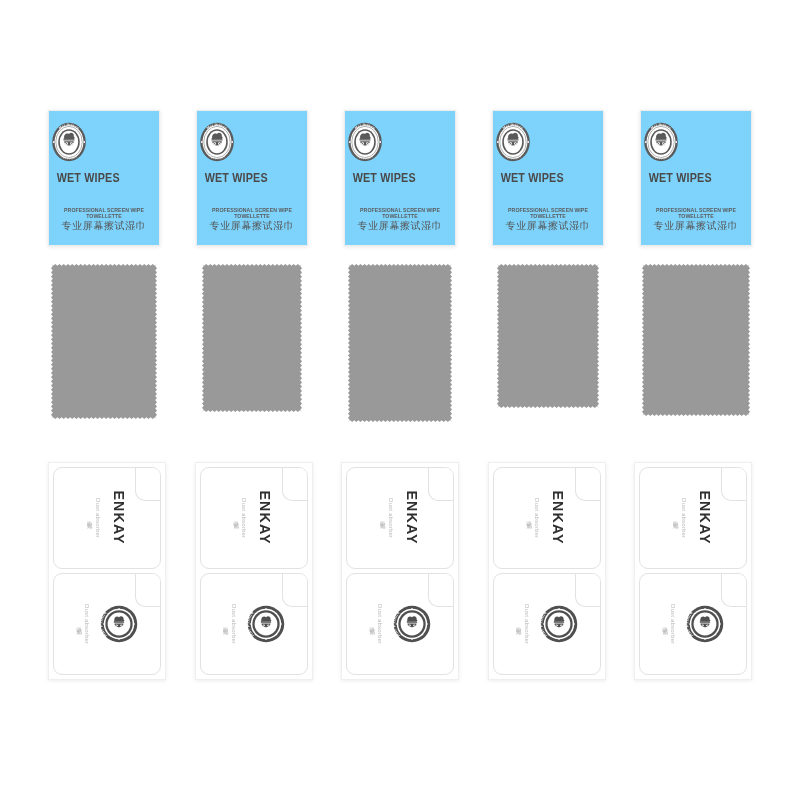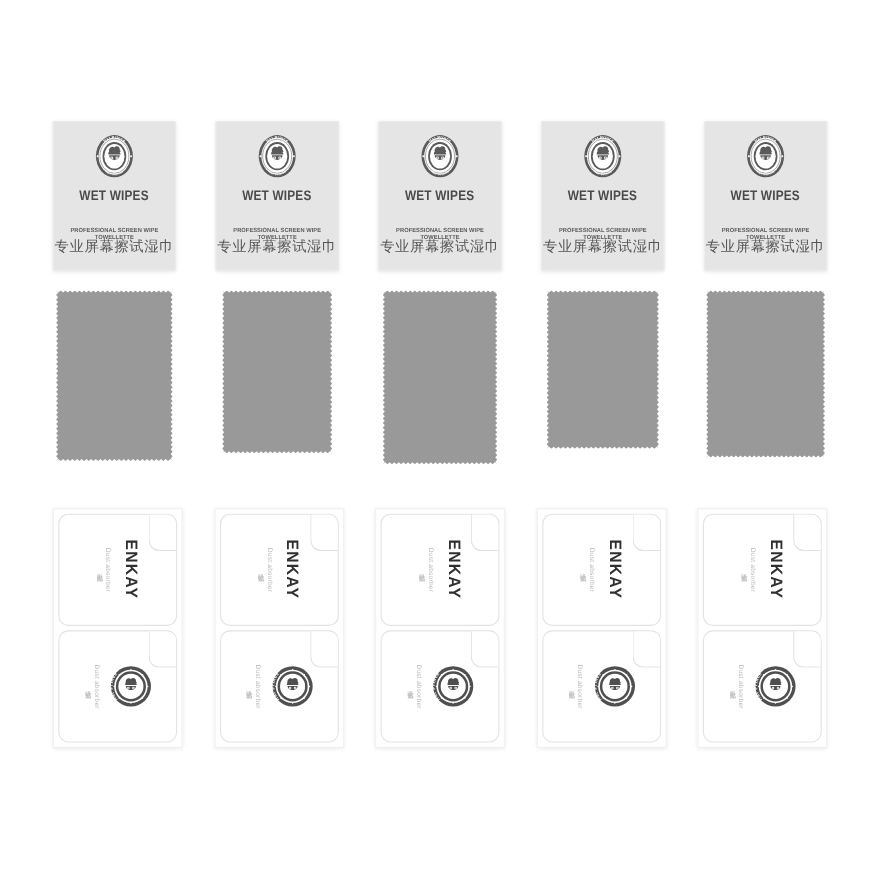--- a/index.html
+++ b/index.html
@@ -29,27 +29,26 @@
     left: 48px;
     top: 110px;
     width: 704px;
     height: 136px;
     display: flex;
     justify-content: space-between;
   }
   .wipe-packet {
     width: 112px;
     height: 136px;
-    background: #e5e5e5;
+    background: #7dd3fc;
     border: 1px solid #ececec;
     box-shadow: 0 1px 4px rgba(0,0,0,0.10);
     box-sizing: border-box;
     display: flex;
     flex-direction: column;
-    align-items: center;
     padding-top: 8px;
     position: relative;
   }
   .wipe-logo {
     width: 40px;
     height: 46px;
     display: block;
   }
   .wipe-title {
     margin-top: 6px;
@@ -69,21 +68,21 @@
     font-weight: bold;
     color: #5b5b5b;
     letter-spacing: 0.06px;
     transform: scaleX(0.96);
   }
   .wipe-sub-cn {
     position: absolute;
     bottom: 12px;
     left: 0; right: 0;
     text-align: center;
-    font-size: 13px;
+    font-size: 10px;
     color: #555555;
     letter-spacing: 0.6px;
     font-family: "DejaVu Sans", sans-serif;
   }
 
   
   .row-cloths {
     position: absolute;
     left: 48px;
     top: 264px;

